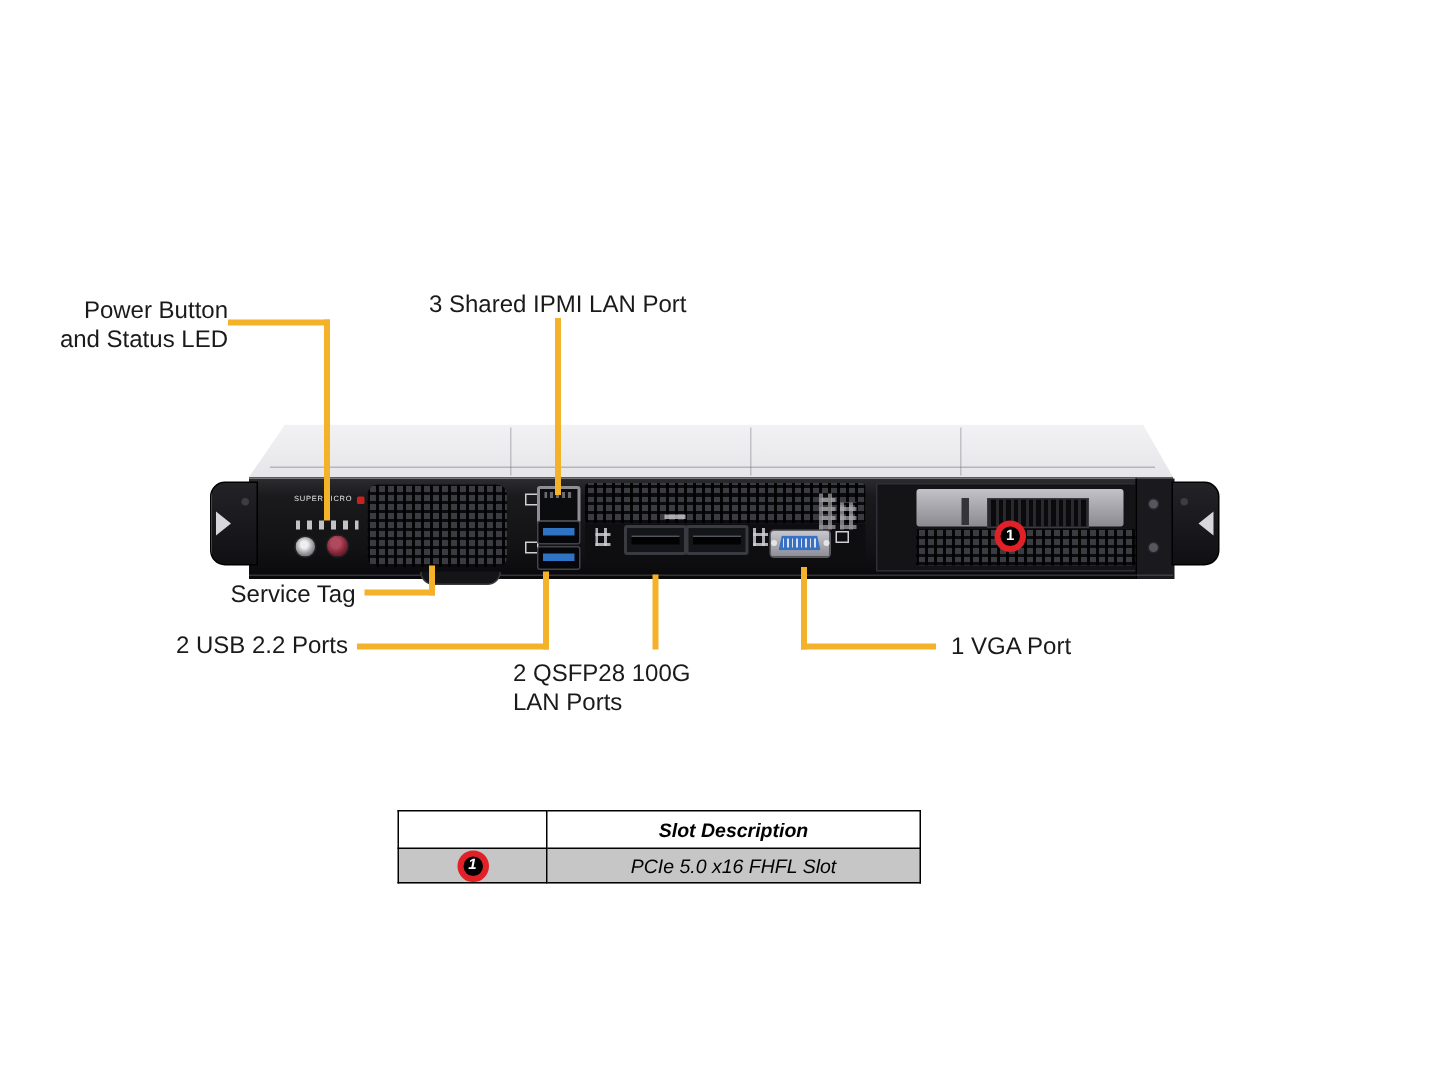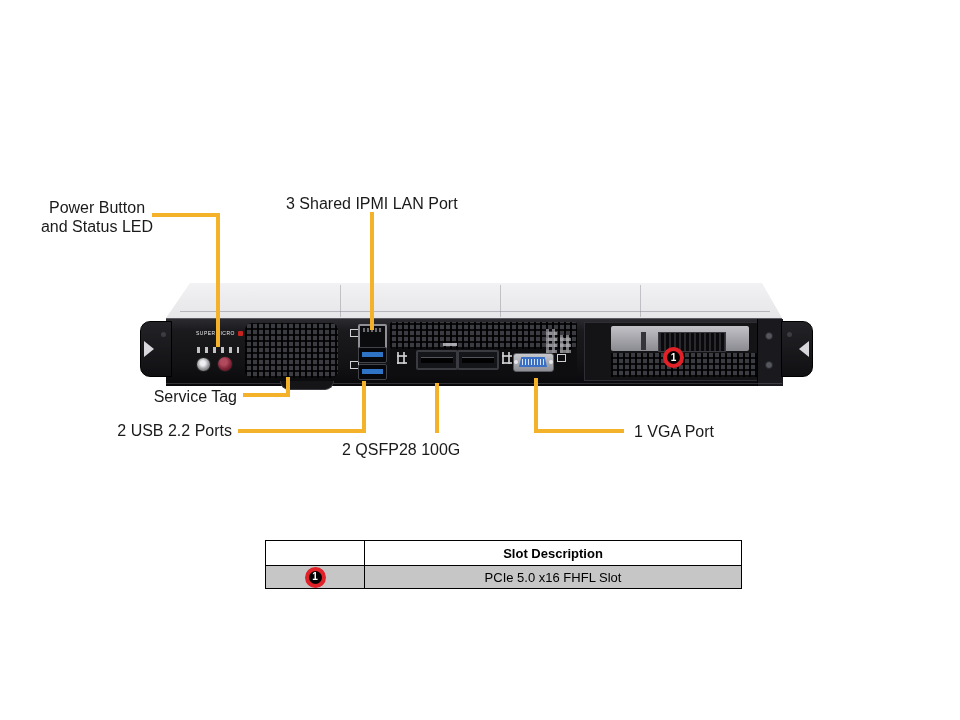--- a/index.html
+++ b/index.html
@@ -5,21 +5,21 @@
   html,body{margin:0;padding:0;background:#fff;}
   .canvas{position:relative;width:960px;height:720px;background:#fff;overflow:hidden;
           font-family:"Liberation Sans",sans-serif;color:#1c1c1c;}
 
   
   .fig-title{position:absolute;left:0;top:74px;width:960px;text-align:center;
              font-size:16px;font-style:italic;color:#000;}
 
   
   .lbl{position:absolute;font-size:16px;line-height:19px;color:#1a1a1a;z-index:6;}
-  .lbl-power{left:31px;top:198px;width:132px;text-align:center;}
+  .lbl-power{left:20px;top:198px;width:132px;text-align:right;}
   .lbl-ipmi{left:286px;top:194px;}
   .lbl-service{left:140px;top:387px;width:97px;text-align:right;}
   .lbl-usb{left:95px;top:421px;width:137px;text-align:right;}
   .lbl-qsfp{left:342px;top:440px;width:170px;text-align:left;}
   .lbl-vga{left:634px;top:422px;}
 
   
   .seg{position:absolute;background:#F3B229;z-index:5;}
   .pwr-h{left:152px;top:213px;width:68px;height:4px;}
   .pwr-v{left:216px;top:213px;width:4px;height:134px;}
@@ -138,22 +138,22 @@
   .svc-tab{position:absolute;left:140px;top:104px;width:52px;height:8px;background:#151518;
      border:1px solid #3a3a40;border-top:none;border-radius:0 0 14px 14px;z-index:3;}
 
   
   .badge{display:inline-flex;align-items:center;justify-content:center;
      width:13px;height:13px;border-radius:50%;background:#000;border:4px solid #e02128;
      color:#fff;font-size:10px;font-weight:bold;line-height:1;}
   .badge-server{position:absolute;left:497px;top:28px;z-index:4;}
 
   
-  .slot-table{position:absolute;left:265px;top:540px;width:477px;border-collapse:collapse;z-index:2;
-     font-size:13px;color:#000;}
+  .slot-table{position:absolute;left:265px;top:540px;width:349px;border-collapse:collapse;z-index:2;
+     font-size:13px;color:#000;font-style:italic;}
   .slot-table td,.slot-table th{border:1.5px solid #000;text-align:center;padding:0;}
   .slot-table .hrow{height:25px;background:#fff;}
   .slot-table .drow{height:23px;background:#C6C6C6;}
   .slot-table .c1{width:98px;}
   .slot-table th{font-weight:bold;}
 </style>
 </head>
 <body>
 
 <div class="canvas">
@@ -161,20 +161,21 @@
 
   <div class="lbl lbl-power">
     <div>Power Button</div>
     <div>and Status LED</div>
   </div>
   <div class="lbl lbl-ipmi">3 Shared IPMI LAN Port</div>
   <div class="lbl lbl-service">Service Tag</div>
   <div class="lbl lbl-usb">2 USB 2.2 Ports</div>
   <div class="lbl lbl-qsfp">
     <div>2 QSFP28 100G</div>
+    <div>LAN Ports</div>
   </div>
   <div class="lbl lbl-vga">1 VGA Port</div>
 
   <div class="seg pwr-h"></div>
   <div class="seg pwr-v"></div>
   <div class="seg ipmi-v"></div>
   <div class="seg svc-h"></div>
   <div class="seg svc-v"></div>
   <div class="seg usb-h"></div>
   <div class="seg usb-v"></div>

